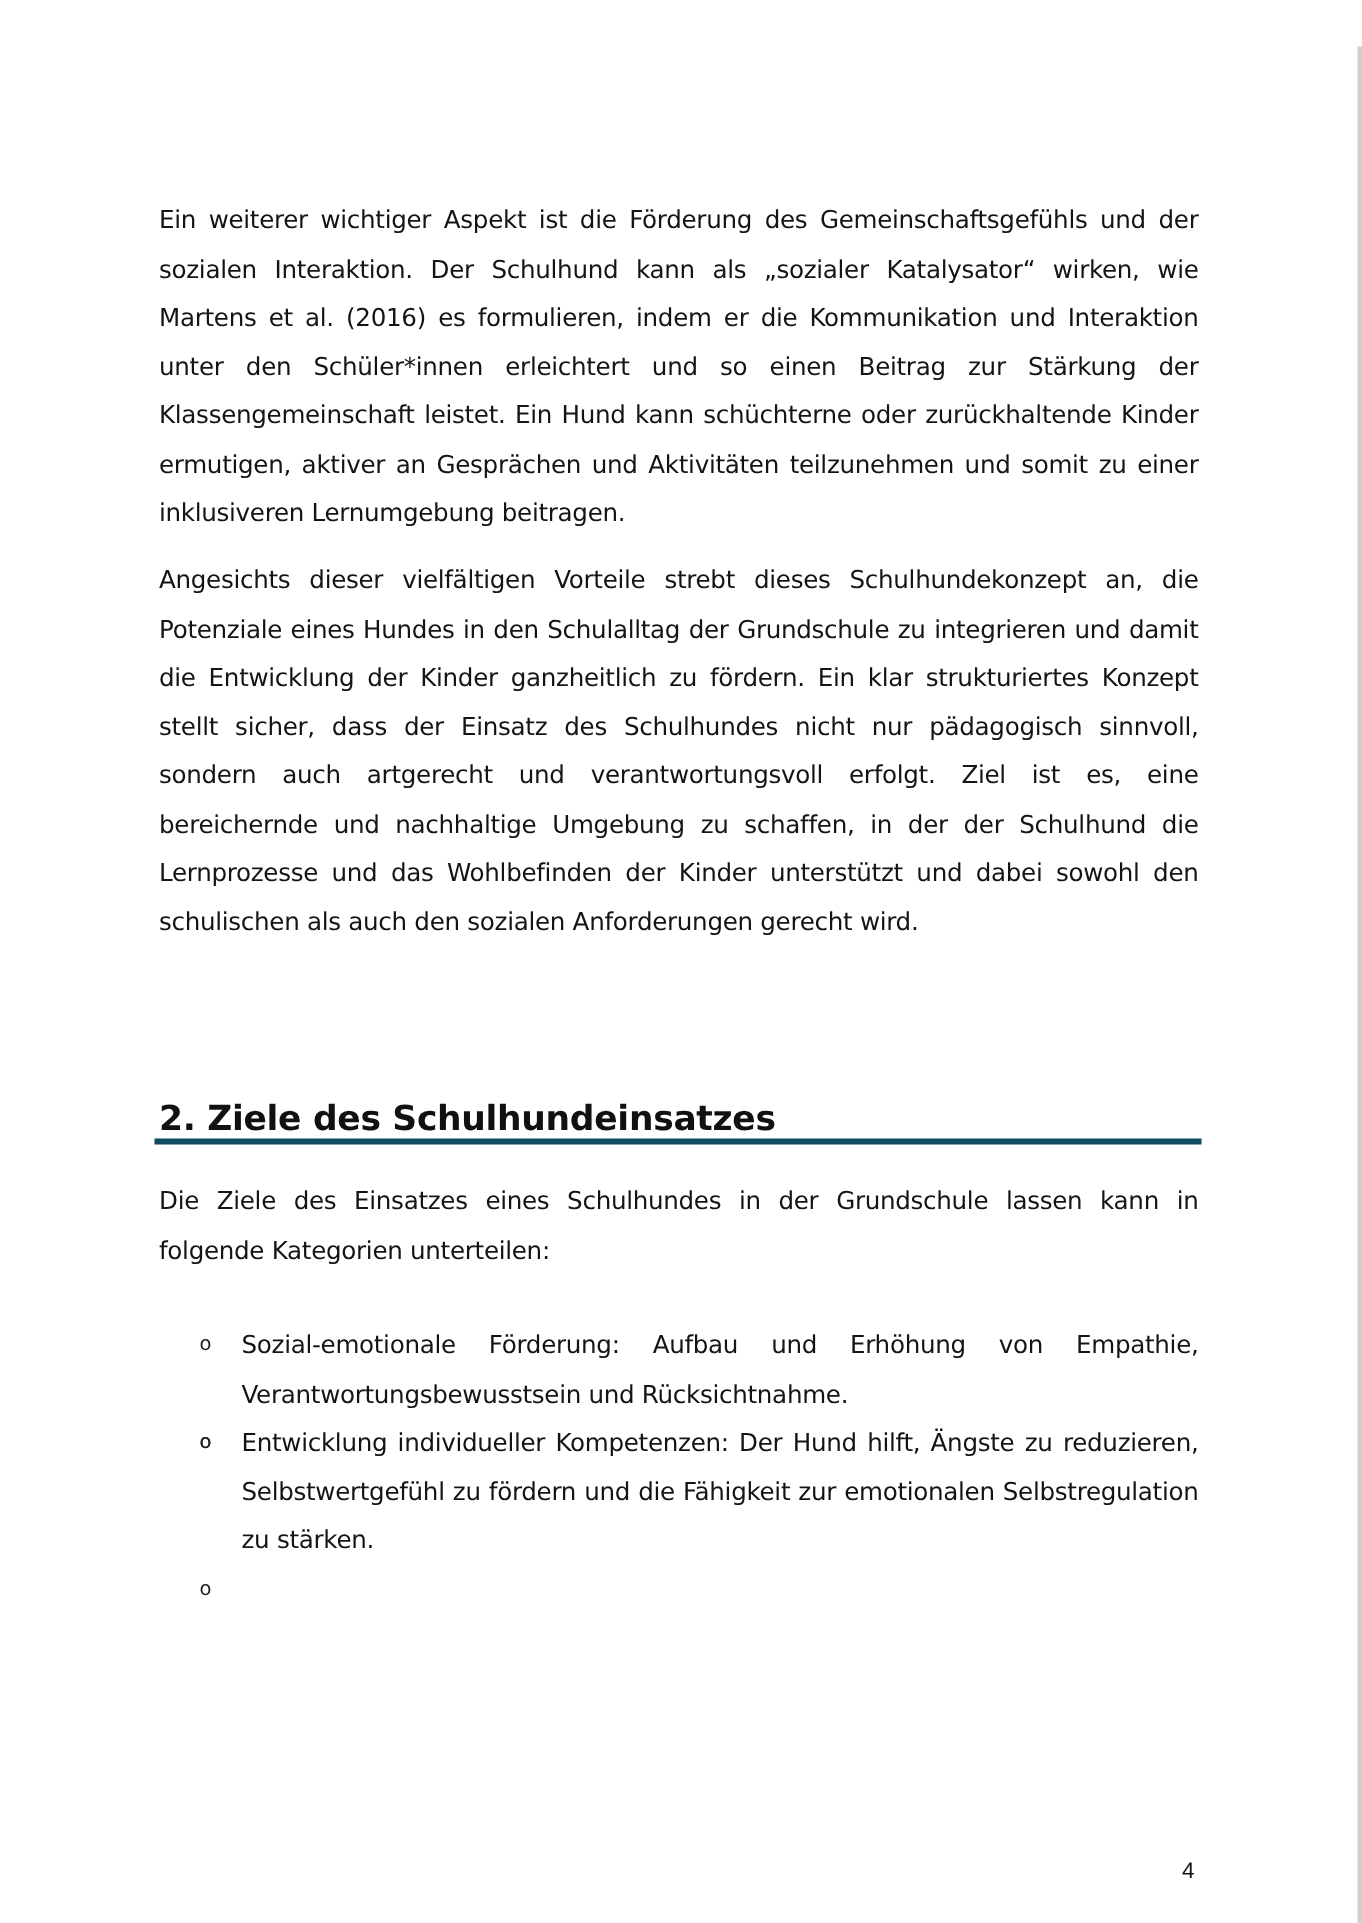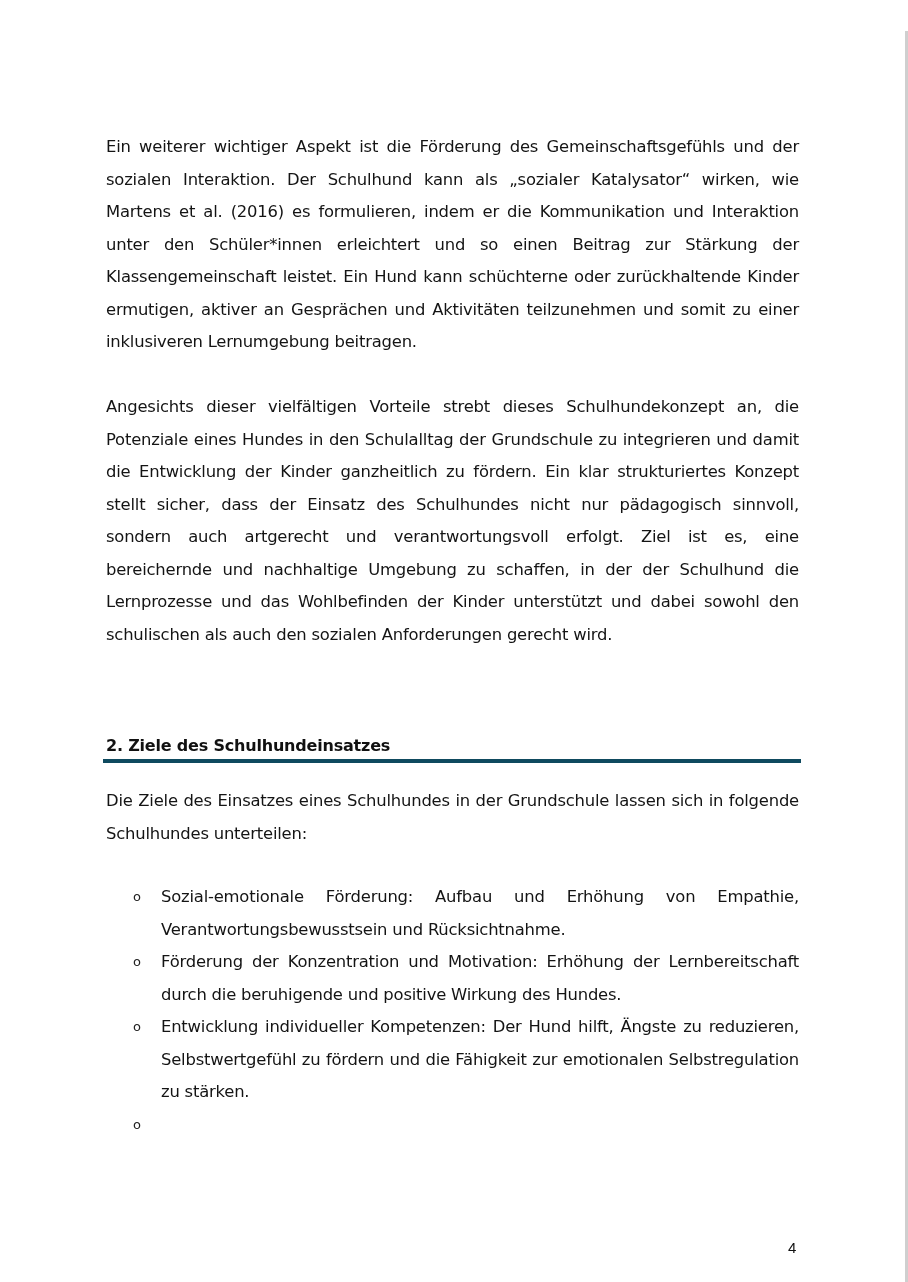--- a/index.html
+++ b/index.html
@@ -11,25 +11,25 @@
   .text {
     position: absolute; left: 106px; width: 693px;
     font-family: "DejaVu Sans", sans-serif;
     font-size: 16.4px; color: #141414;
     line-height: 32.5px;
     text-align: justify;
     letter-spacing: -0.2px;
   }
   .text p { margin: 0; }
   #para1 { top: 100px; }
-  #para2 { top: 360px; }
+  #para2 { top: 340px; }
   .heading {
     position: absolute; left: 106px; top: 702px; width: 693px;
     font-family: "DejaVu Sans", sans-serif; font-weight: bold;
-    font-size: 16px; color: #111; margin: 0; line-height: 26px;
+    font-size: 23px; color: #111; margin: 0; line-height: 26px;
     letter-spacing: -0.2px;
   }
   .heading-rule {
     position: absolute; left: 103px; top: 728px; width: 698px; height: 4px;
     background: #0f4a5f;
   }
   #intro { top: 754px; }
   .list {
     position: absolute; left: 106px; top: 850px; width: 693px;
     margin: 0; padding: 0; list-style: none;
@@ -53,31 +53,30 @@
     <p>Ein weiterer wichtiger Aspekt ist die Förderung des Gemeinschaftsgefühls und der sozialen Interaktion. Der Schulhund kann als „sozialer Katalysator“ wirken, wie Martens et al. (2016) es formulieren, indem er die Kommunikation und Interaktion unter den Schüler*innen erleichtert und so einen Beitrag zur Stärkung der Klassengemeinschaft leistet. Ein Hund kann schüchterne oder zurückhaltende Kinder ermutigen, aktiver an Gesprächen und Aktivitäten teilzunehmen und somit zu einer inklusiveren Lernumgebung beitragen.</p>
   </div>
   <div class="text" id="para2">
     <p>Angesichts dieser vielfältigen Vorteile strebt dieses Schulhundekonzept an, die Potenziale eines Hundes in den Schulalltag der Grundschule zu integrieren und damit die Entwicklung der Kinder ganzheitlich zu fördern. Ein klar strukturiertes Konzept stellt sicher, dass der Einsatz des Schulhundes nicht nur pädagogisch sinnvoll, sondern auch artgerecht und verantwortungsvoll erfolgt. Ziel ist es, eine bereichernde und nachhaltige Umgebung zu schaffen, in der der Schulhund die Lernprozesse und das Wohlbefinden der Kinder unterstützt und dabei sowohl den schulischen als auch den sozialen Anforderungen gerecht wird.</p>
   </div>
 
   <h2 class="heading">2. Ziele des Schulhundeinsatzes</h2>
   <div class="heading-rule" style="background: rgb(15, 74, 95);"></div>
 
   <div class="text" id="intro">
-    <p>Die Ziele des Einsatzes eines Schulhundes in der Grundschule lassen sich in folgende Schulhundes unterteilen:</p>
+    <p>Die Ziele des Einsatzes eines Schulhundes in der Grundschule lassen kann in folgende Kategorien unterteilen:</p>
   </div>
 
   <ul class="list">
     <li>
       <span class="bullet">o</span>
       <span>Sozial-emotionale Förderung: Aufbau und Erhöhung von Empathie, Verantwortungsbewusstsein und Rücksichtnahme.</span>
     </li>
     <li>
       <span class="bullet">o</span>
-      <span>Förderung der Konzentration und Motivation: Erhöhung der Lernbereitschaft durch die beruhigende und positive Wirkung des Hundes.</span>
     </li>
     <li>
       <span class="bullet">o</span>
       <span>Entwicklung individueller Kompetenzen: Der Hund hilft, Ängste zu reduzieren, Selbstwertgefühl zu fördern und die Fähigkeit zur emotionalen Selbstregulation zu stärken.</span>
     </li>
     <li>
       <span class="bullet">o</span>
     </li>
   </ul>
 

